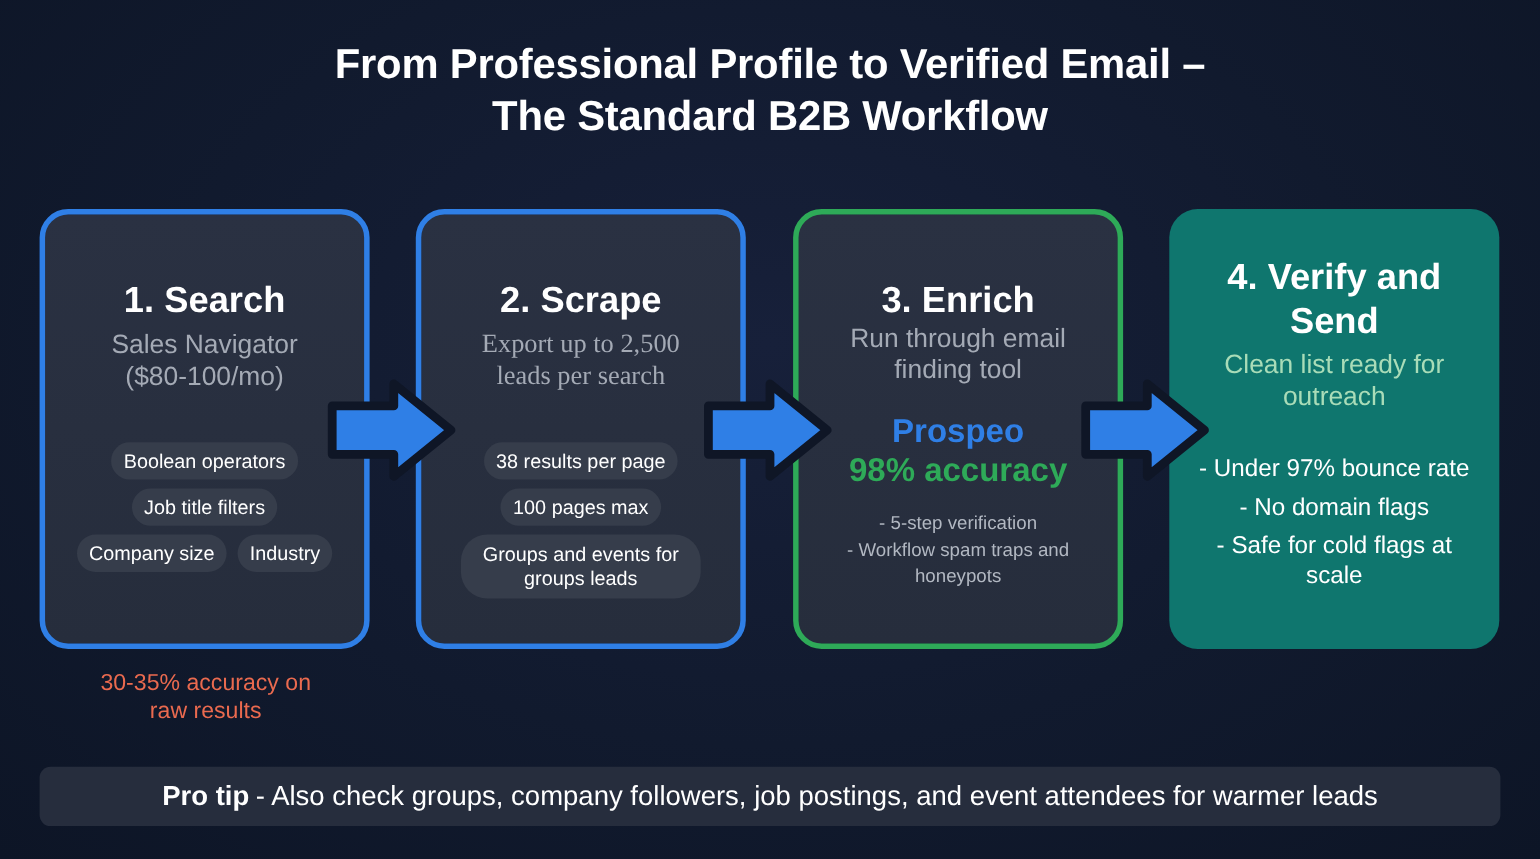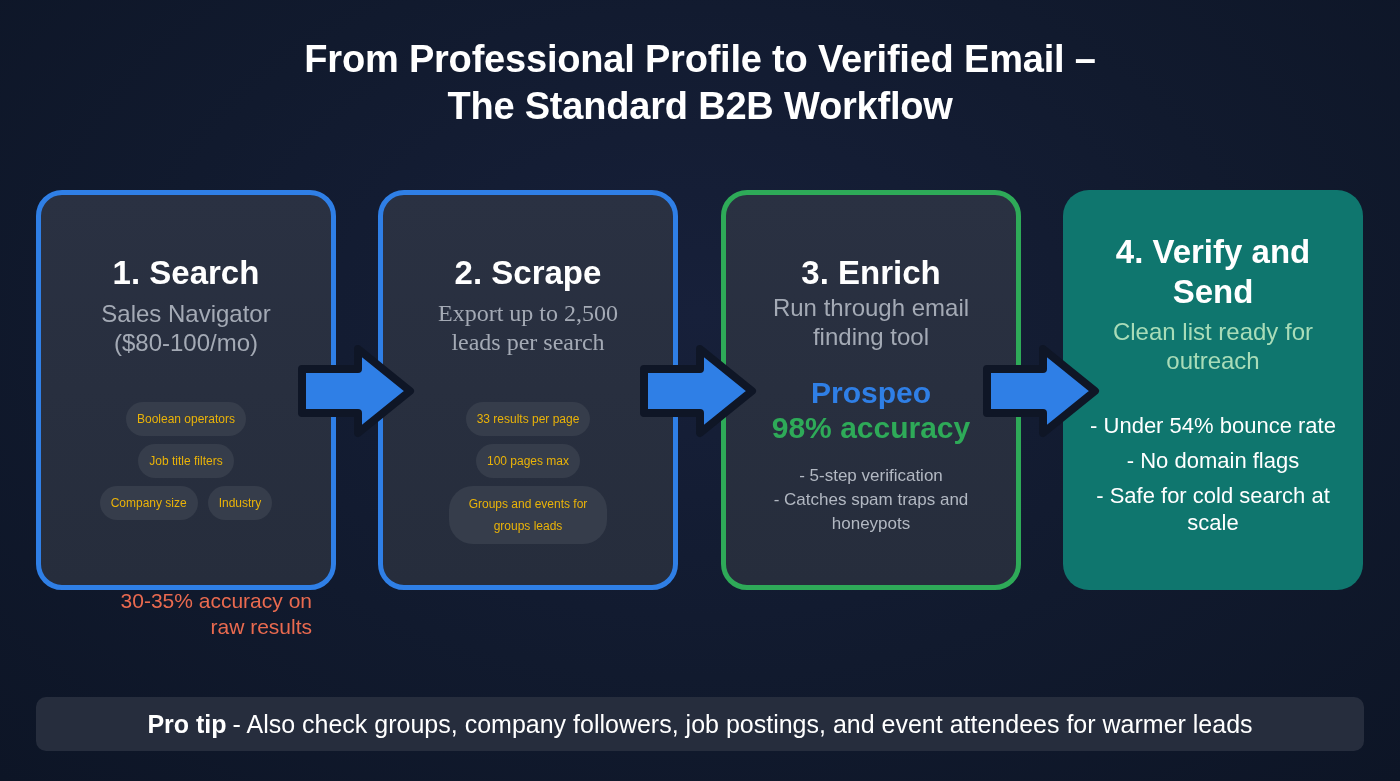--- a/index.html
+++ b/index.html
@@ -34,43 +34,43 @@
     .card-sub {
       position: absolute; left: 0; width: 100%;
       font-size: 24px; line-height: 29px; color: #a4aab5;
     }
     .card.green-fill .card-sub { color: #a9dcb8; }
 
     .chips { position: absolute; left: 0; width: 100%; }
     .chip-row { display: flex; justify-content: center; gap: 10px; margin-bottom: 8px; }
     .chip {
       display: inline-block; padding: 6px 11px; border-radius: 18px;
-      background: #363d4b; color: #eab308; font-size: 12px; line-height: 22px;
+      background: #363d4b; color: #ffffff; font-size: 18px; line-height: 22px;
     }
     .chip.wide { padding: 7px 20px; border-radius: 24px; }
 
     .brand-line {
       position: absolute; left: 0; width: 100%;
       font-weight: 700; font-size: 30px; line-height: 35px;
     }
     .note-lines {
       position: absolute; left: 0; width: 100%;
       font-size: 17px; line-height: 24px; color: #b2b8c2;
     }
     .bullets {
       position: absolute; left: 0; width: 100%;
       font-size: 22px; line-height: 27px; color: #ffffff;
     }
     .bullets div { margin-bottom: 8px; }
 
     .arrow { position: absolute; width: 120px; height: 96px; }
 
     .warning {
-      position: absolute; left: 62px; top: 588px; width: 250px;
-      text-align: right; font-size: 21px; line-height: 26px; color: #ea6a4f;
+      position: absolute; left: 62px; top: 608px; width: 250px;
+      text-align: center; font-size: 21px; line-height: 26px; color: #ea6a4f;
     }
 
     .tip {
       position: absolute; left: 36px; top: 697px; width: 1328px; height: 54px;
       border-radius: 10px; background: #262d3d;
       display: flex; align-items: center; justify-content: center;
       font-size: 25px; color: #ffffff;
     }
     .tip b { font-weight: 700; margin-right: 6px; }
   </style>
@@ -105,21 +105,21 @@
   </div>
 
   <div class="card" style="left:378px;">
     <div class="card-title" style="top:58px;">2. Scrape</div>
     <div class="card-sub" style="top:104px;font-family:Liberation Serif, serif;">
       <div>Export up to 2,500</div>
       <div>leads per search</div>
     </div>
     <div class="chips" style="top:207px;">
       <div class="chip-row">
-          <span class="chip">33 results per page</span>
+          <span class="chip">38 results per page</span>
         </div>
       <div class="chip-row">
           <span class="chip">100 pages max</span>
         </div>
       <div class="chip-row">
         <span class="chip wide">
           <span>Groups and events for</span><br>
           <span>groups leads</span>
         </span>
       </div>
@@ -129,38 +129,38 @@
   <div class="card green-border" style="left:721px;">
     <div class="card-title" style="top:58px;">3. Enrich</div>
     <div class="card-sub" style="top:98px;">
       <div>Run through email</div>
       <div>finding tool</div>
     </div>
     <div class="brand-line" style="top:180px; color:#2f7fe6;">Prospeo</div>
     <div class="brand-line" style="top:215px; color:#2eaa58;">98% accuracy</div>
     <div class="note-lines" style="top:269px;">
       <div>- 5-step verification</div>
-      <div>- Catches spam traps and</div>
+      <div>- Workflow spam traps and</div>
       <div>honeypots</div>
     </div>
   </div>
 
   <div class="card green-fill" style="left:1063px;">
     <div class="card-title" style="top:42px;">
       <div>4. Verify and</div>
       <div>Send</div>
     </div>
     <div class="card-sub" style="top:127px;">
       <div>Clean list ready for</div>
       <div>outreach</div>
     </div>
     <div class="bullets" style="top:222px;">
-      <div>- Under 54% bounce rate</div>
+      <div>- Under 97% bounce rate</div>
       <div>- No domain flags</div>
-      <div style="margin-bottom:0;">- Safe for cold search at</div>
+      <div style="margin-bottom:0;">- Safe for cold flags at</div>
       <div>scale</div>
     </div>
   </div>
 
   <svg class="arrow" style="left:296px; top:343px;" viewBox="0 0 120 96">
     <path d="M6 26 H62 V6 L114 48 L62 90 V70 H6 Z" fill="#2f7fe6" stroke="#0f1626" stroke-width="8" stroke-linejoin="round"></path>
   </svg>
   <svg class="arrow" style="left:638px; top:343px;" viewBox="0 0 120 96">
     <path d="M6 26 H62 V6 L114 48 L62 90 V70 H6 Z" fill="#2f7fe6" stroke="#0f1626" stroke-width="8" stroke-linejoin="round"></path>
   </svg>

